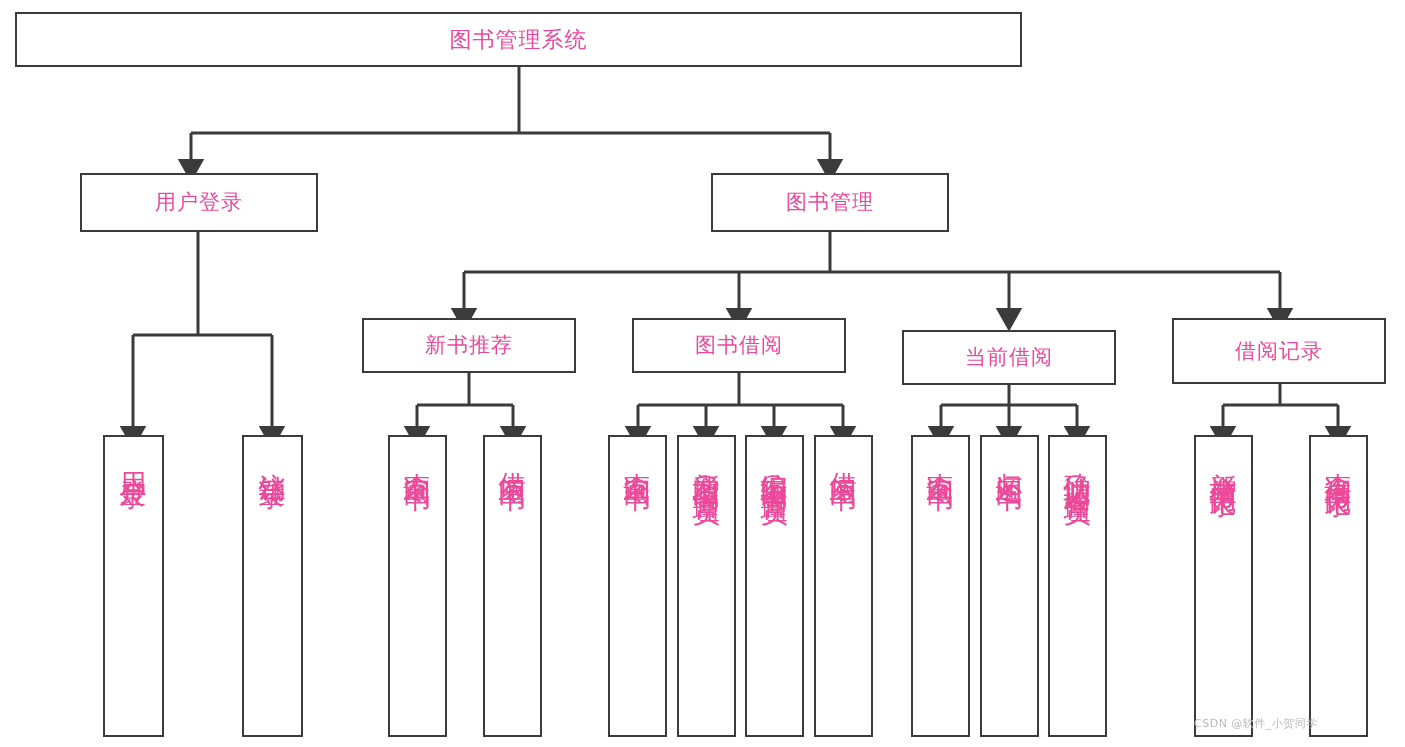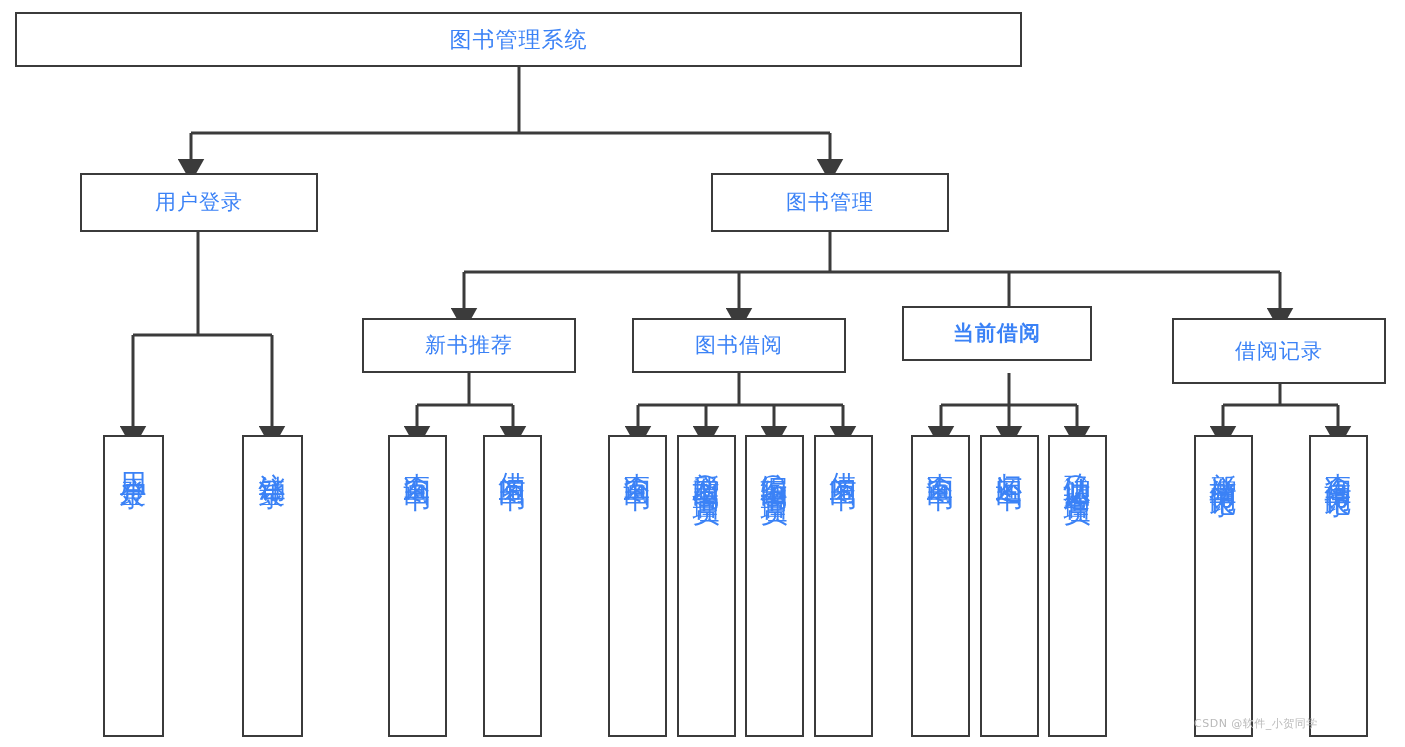--- a/index.html
+++ b/index.html
@@ -27,21 +27,21 @@
     pointer-events: none;
   }
   .node {
     position: absolute;
     box-sizing: border-box;
     border: 2.5px solid #3b3b3b;
     background: #ffffff;
     display: flex;
     align-items: center;
     justify-content: center;
-    color: #3b82f6;
+    color: #ec4899;
   }
   .node-label {
     display: block;
     line-height: 1.18;
     letter-spacing: 1px;
     white-space: nowrap;
   }
   
   .node.horiz .node-label {
     font-size: 21px;
@@ -136,21 +136,21 @@
   <div class="node horiz" style="left:362px; top:318px; width:214px; height:55px;">
     <span class="node-label">新书推荐</span>
   </div>
 
   <div class="node horiz" style="left:711px; top:173px; width:238px; height:59px;">
     <span class="node-label">图书管理</span>
   </div>
   <div class="node horiz" style="left:632px; top:318px; width:214px; height:55px;">
     <span class="node-label">图书借阅</span>
   </div>
-  <div class="node horiz" style="left:902px; top:306px; width:190px; height:55px;font-weight:bold;">
+  <div class="node horiz" style="left:902px; top:330px; width:214px; height:55px;">
     <span class="node-label">当前借阅</span>
   </div>
   <div class="node horiz" style="left:1172px; top:318px; width:214px; height:66px;">
     <span class="node-label">借阅记录</span>
   </div>
 
   <div class="node vert" style="left:103px; top:435px; width:61px; height:302px;">
     <span class="node-label">用户登录</span>
   </div>
   <div class="node vert" style="left:242px; top:435px; width:61px; height:302px;">

